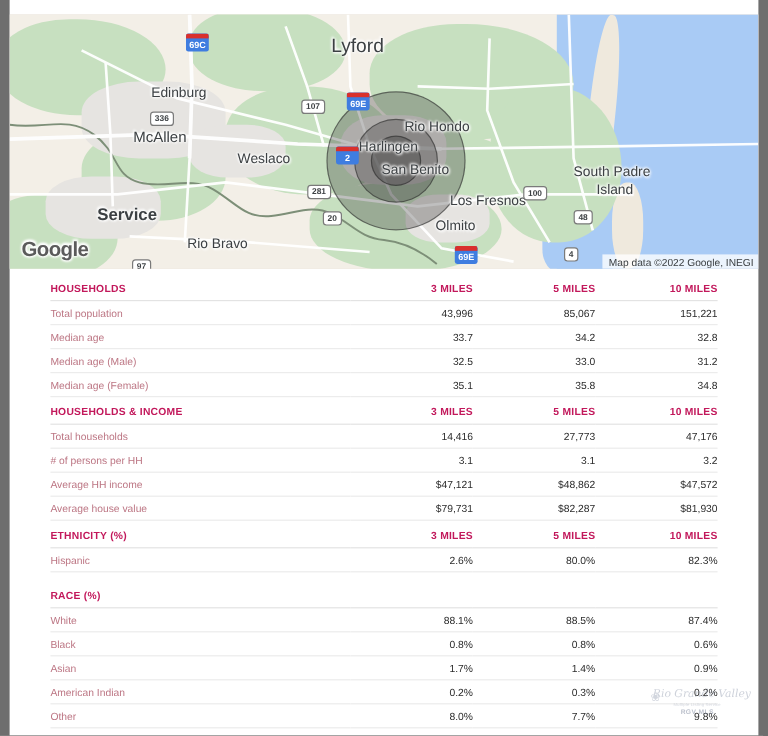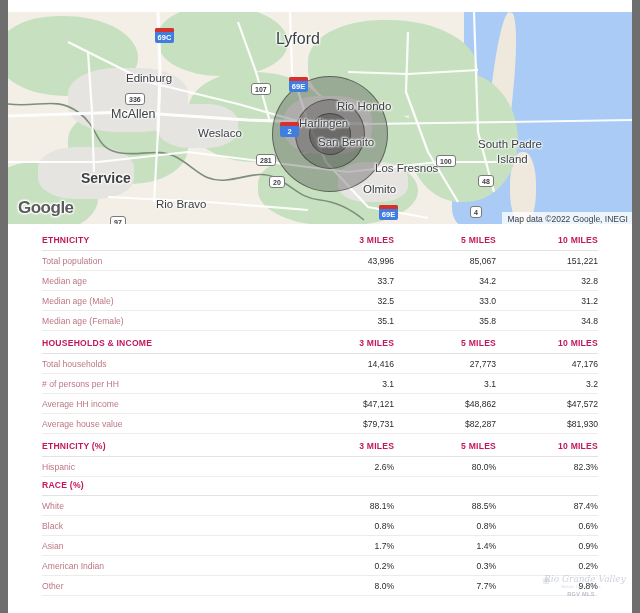--- a/index.html
+++ b/index.html
@@ -140,21 +140,21 @@
   tr.section-head td {
     color: #c2185b;
     font-size: 8.6px;
     font-weight: bold;
     letter-spacing: .22px;
     padding: 7px 0 5px 0;
     border-bottom: 1px solid #e3e3e3;
     vertical-align: bottom;
   }
   tr.section-head td.val { text-align: right; }
-  tr.section-head.nohdr td { padding-top: 3px; }
+  tr.section-head.nohdr td { padding-top: 14px; }
 
   tr.data-row td {
     font-size: 8.6px;
     padding: 5px 0 4px 0;
     border-bottom: 1px solid #ececec;
     color: #bc7583;
   }
   tr.data-row td.val {
     text-align: right;
     color: #2b2b2b;
@@ -306,21 +306,21 @@
     <div class="tables">
       <table id="demo-table">
         <colgroup>
           <col class="c-label">
             <col class="c-val">
             <col class="c-val">
             <col class="c-val">
         </colgroup>
         <tbody id="demo-body">
             <tr class="section-head">
-              <td>ETHNICITY</td>
+              <td>HOUSEHOLDS</td>
               <td class="val">3 MILES</td>
               <td class="val">5 MILES</td>
               <td class="val">10 MILES</td>
             </tr>
             <tr class="data-row">
               <td>Total population</td>
               <td class="val">43,996</td>
               <td class="val">85,067</td>
               <td class="val">151,221</td>
             </tr>

